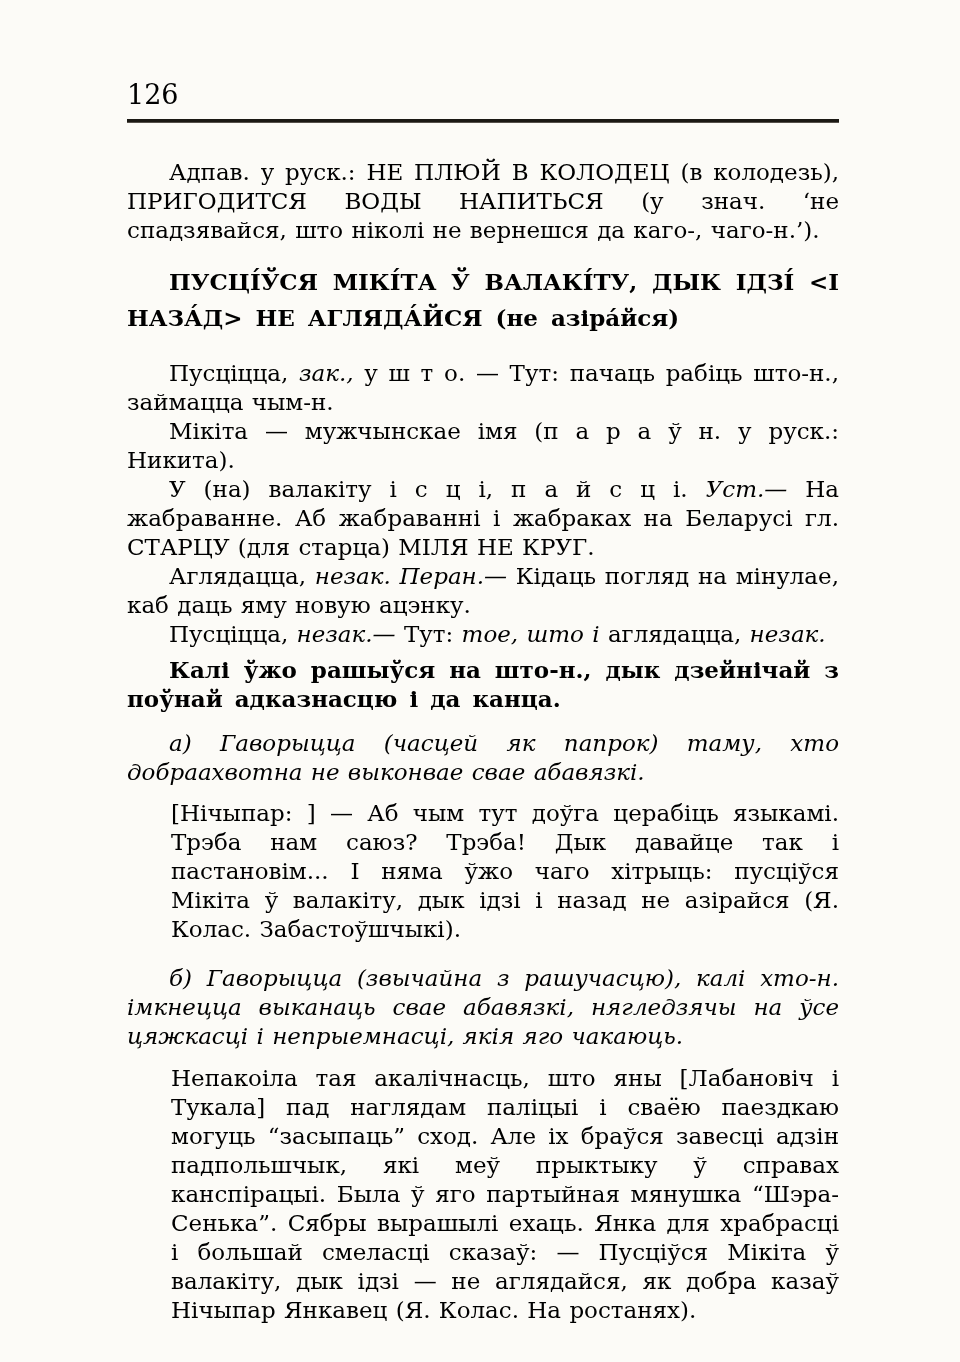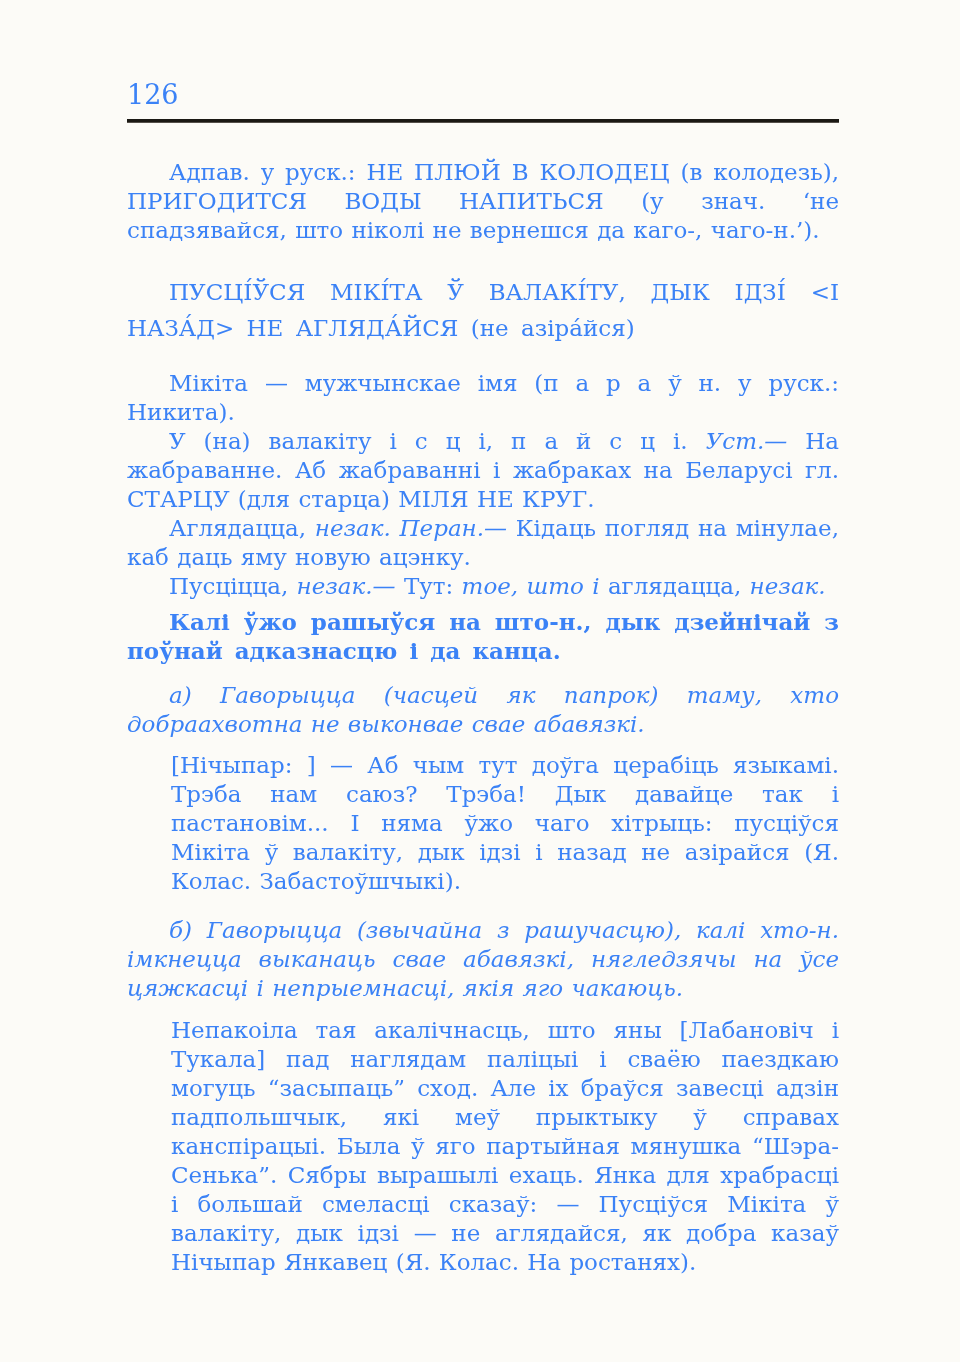--- a/index.html
+++ b/index.html
@@ -5,21 +5,21 @@
   html, body { margin: 0; padding: 0; }
   body {
     width: 960px; height: 1362px;
     background: #fcfbf7;
     overflow: hidden;
   }
   .page {
     position: relative;
     width: 960px; height: 1362px;
     background: #fcfbf7;
-    color: #3b82f6;
+    color: #000000;
     font-family: "DejaVu Serif", "Liberation Serif", serif;
   }
   .page-number {
     margin-left: 127px;
     padding-top: 80px;
     font-size: 27px;
     line-height: 30px;
   }
   .header-rule {
     margin-left: 127px;
@@ -38,22 +38,22 @@
     font-size: 23px;
     line-height: 29px;
     text-align: justify;
     word-spacing: 1px;
   }
   .indent { text-indent: 42px; }
   .quote  { margin-left: 44px; width: 668px; }
   .it     { font-style: italic; }
   .p-correspond { margin-top: 35px; }
   .headword {
-    margin-top: 29px;
-    font-weight: normal;
+    margin-top: 19px;
+    font-weight: bold;
     line-height: 36px;
     word-spacing: 5px;
   }
   .defs { margin-top: 23px; }
   .meaning {
     margin-top: 6px;
     font-weight: bold;
     word-spacing: 4px;
   }
   .usage {
@@ -74,20 +74,21 @@
   <div class="header-rule"></div>
 
   <div class="content">
 
     <p class="indent p-correspond">Адпав. у руск.: НЕ ПЛЮЙ В КОЛОДЕЦ (в колодезь), ПРИГОДИТСЯ ВОДЫ НАПИТЬСЯ (у знач. ‘не спадзявайся, што ніколі не вернешся да каго-, чаго-н.’).</p>
 
     <p class="indent headword">ПУСЦІ́ЎСЯ МІКІ́ТА Ў ВАЛАКІ́ТУ, ДЫК ІДЗІ́ &lt;І НАЗА́Д&gt; НЕ АГЛЯДА́ЙСЯ (не азіра́йся)</p>
 
     <div class="defs">
 
+      <p class="indent"><span>Пусціцца, </span><span class="it">зак.,</span><span> у ш т о. — Тут: пачаць рабіць што-н., займацца чым-н.</span></p>
 
       <p class="indent">Мікіта — мужчынскае імя (п а р а ў н. у руск.: Никита).</p>
 
       <p class="indent"><span>У (на) валакіту і с ц і, п а й с ц і. </span><span class="it">Уст.—</span><span> На жабраванне. Аб жабраванні і жабраках на Беларусі гл. СТАРЦУ (для старца) МІЛЯ НЕ КРУГ.</span></p>
 
       <p class="indent"><span>Аглядацца, </span><span class="it">незак. Перан.—</span><span> Кідаць погляд на мінулае, каб даць яму новую ацэнку.</span></p>
 
       <p class="indent"><span>Пусціцца, </span><span class="it">незак.—</span><span> Тут: </span><span class="it">тое, што і </span><span>аглядацца, </span><span class="it">незак.</span></p>
 
     </div>

